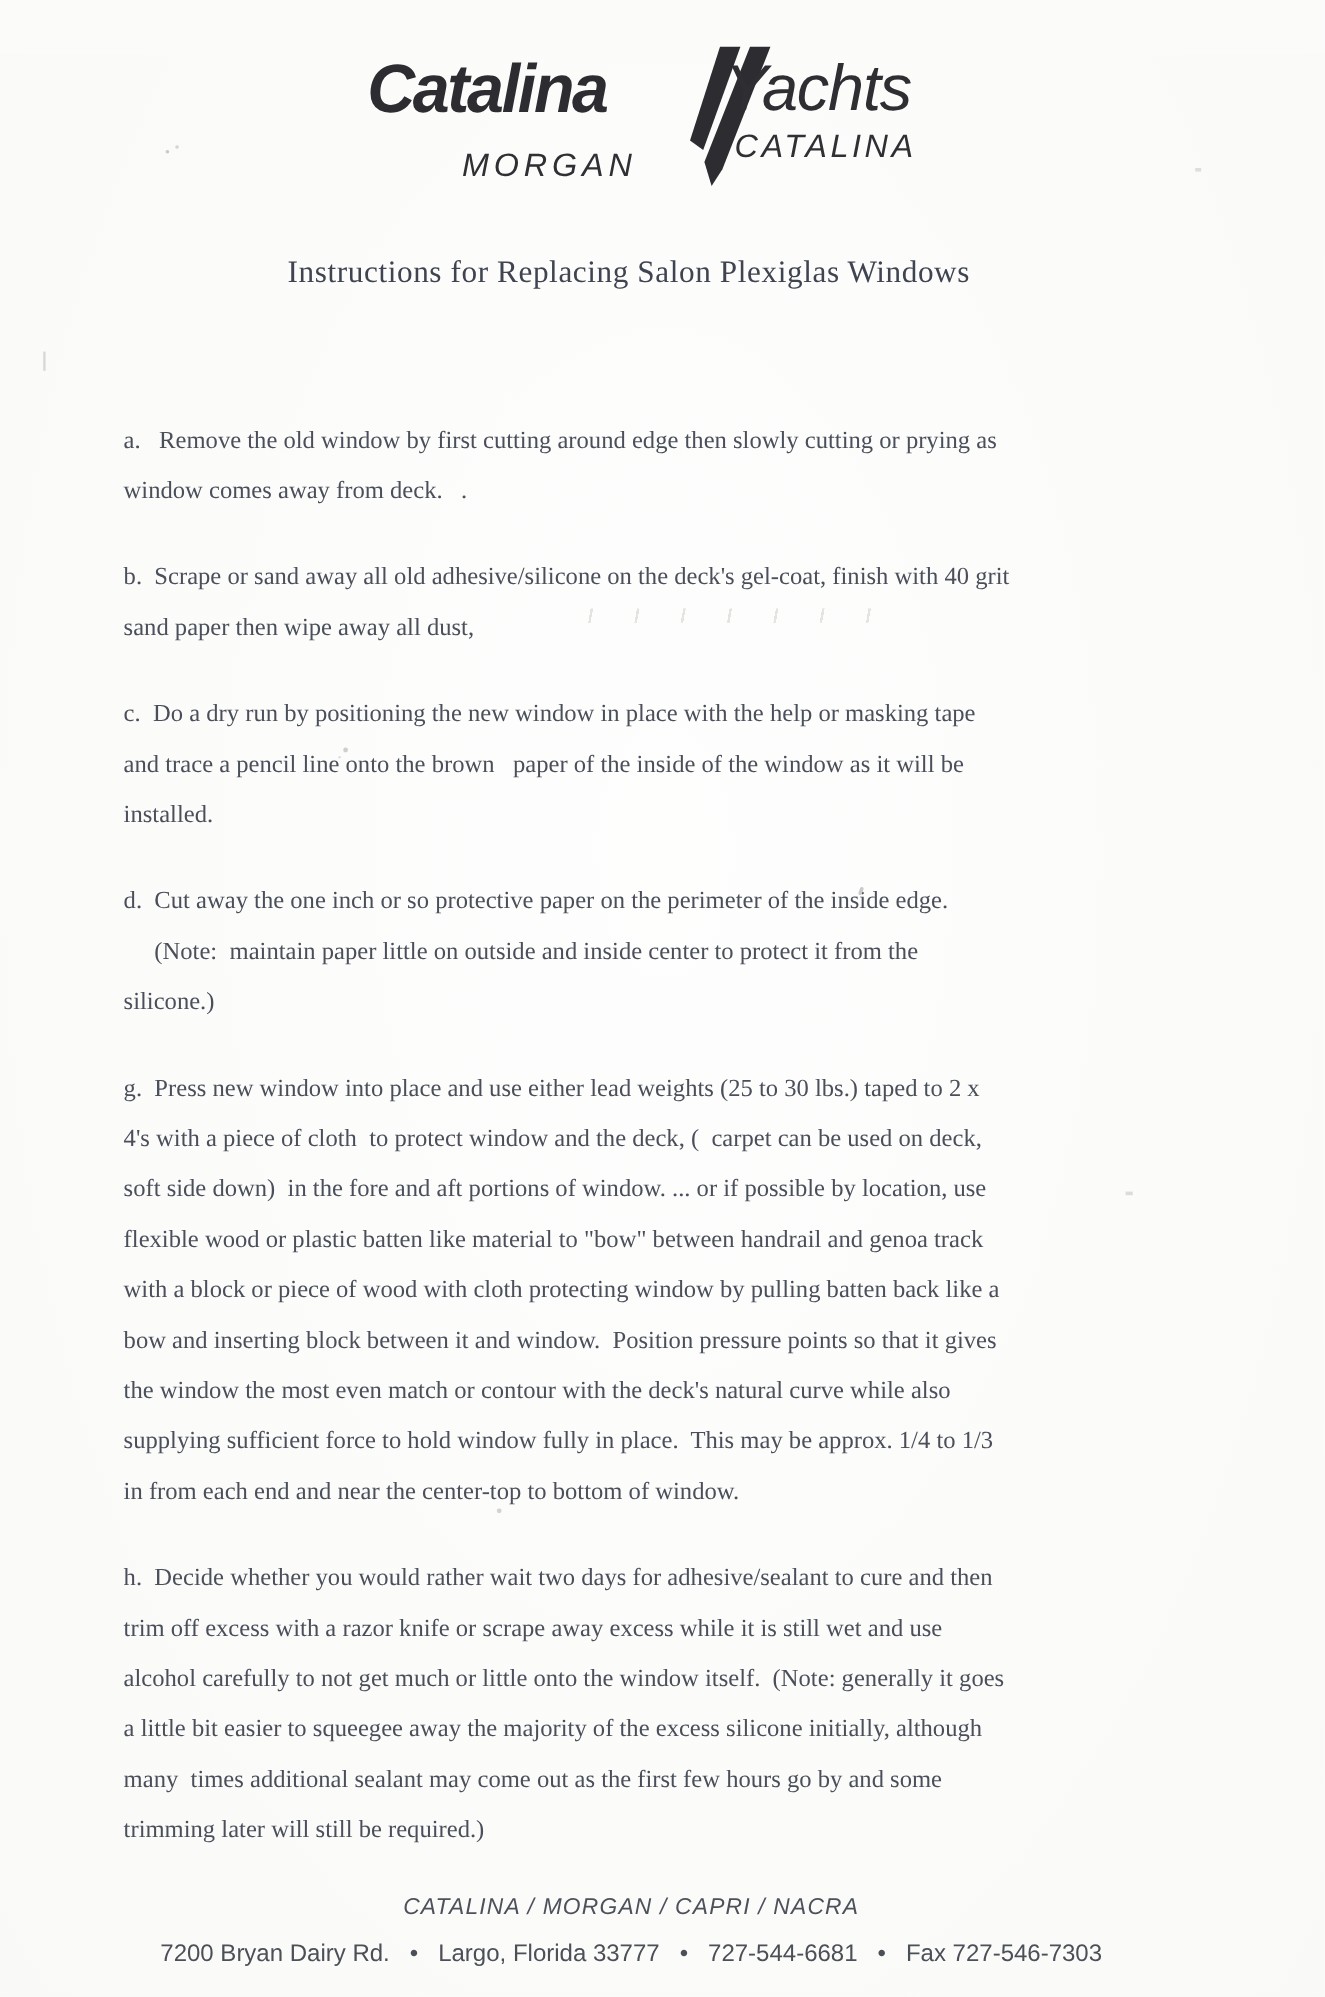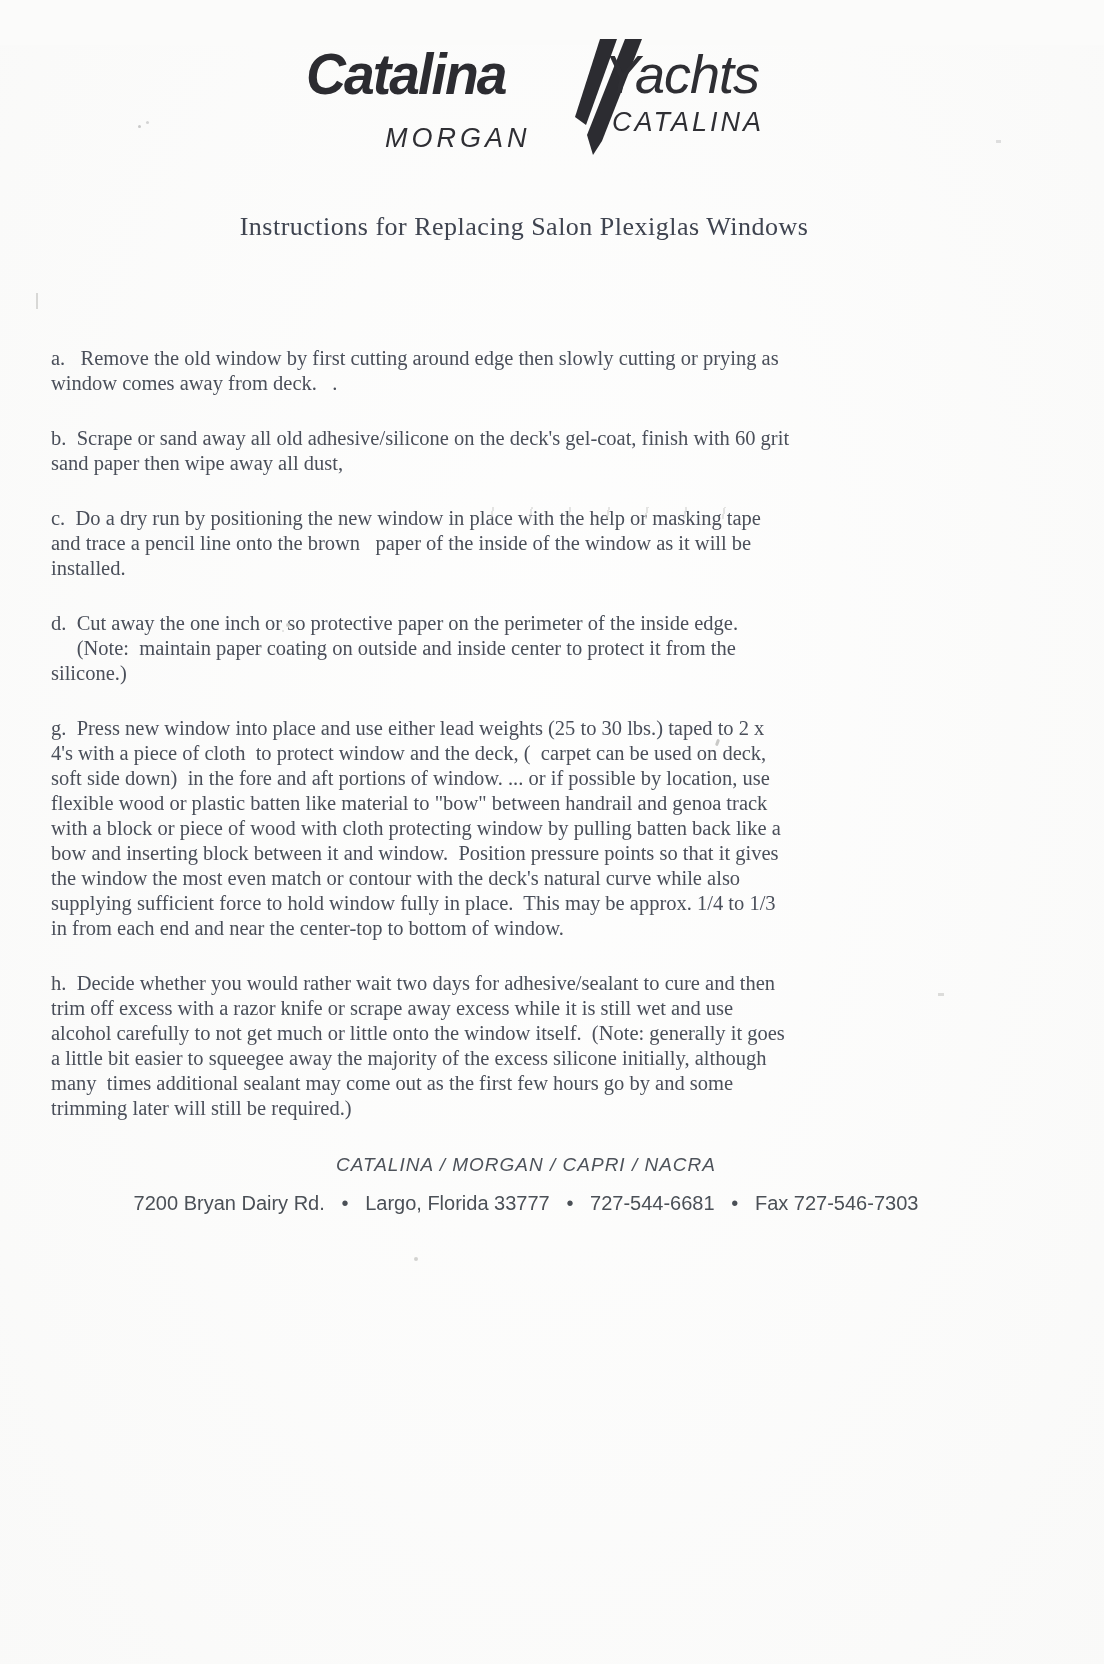--- a/index.html
+++ b/index.html
@@ -55,24 +55,24 @@
     text-align: center;
     transform: translateX(-28px);
     font-weight: 400;
     font-size: 26px; line-height: 30px;
     letter-spacing: 0.5px;
     color: #3f4450;
   }
 
   
   .content {
-    margin: 104px 0 0 51px;
+    margin: 104px 0 0 103px;
     width: 992px;
     font-size: 20.5px;
-    line-height: 25px;
+    line-height: 42px;
     color: #4a4f5a;
   }
   .content p {
     margin: 0 0 30px 0;
     white-space: pre-wrap;
   }
 
   
   .footer-brands {
     margin-top: 32px;
@@ -122,27 +122,27 @@
     <span class="logo-suffix">Yachts</span>
     <span class="logo-division-left">MORGAN</span>
     <span class="logo-division-right">CATALINA</span>
   </header>
 
   <h1 class="doc-title">Instructions for Replacing Salon Plexiglas Windows</h1>
 
   <main class="content">
     <p>a.   Remove the old window by first cutting around edge then slowly cutting or prying as
 window comes away from deck.   .</p>
-    <p>b.  Scrape or sand away all old adhesive/silicone on the deck's gel-coat, finish with 60 grit
+    <p>b.  Scrape or sand away all old adhesive/silicone on the deck's gel-coat, finish with 40 grit
 sand paper then wipe away all dust,</p>
     <p>c.  Do a dry run by positioning the new window in place with the help or masking tape
 and trace a pencil line onto the brown   paper of the inside of the window as it will be
 installed.</p>
     <p>d.  Cut away the one inch or so protective paper on the perimeter of the inside edge.
-     (Note:  maintain paper coating on outside and inside center to protect it from the
+     (Note:  maintain paper little on outside and inside center to protect it from the
 silicone.)</p>
     <p>g.  Press new window into place and use either lead weights (25 to 30 lbs.) taped to 2 x
 4's with a piece of cloth  to protect window and the deck, (  carpet can be used on deck,
 soft side down)  in the fore and aft portions of window. ... or if possible by location, use
 flexible wood or plastic batten like material to "bow" between handrail and genoa track
 with a block or piece of wood with cloth protecting window by pulling batten back like a
 bow and inserting block between it and window.  Position pressure points so that it gives
 the window the most even match or contour with the deck's natural curve while also
 supplying sufficient force to hold window fully in place.  This may be approx. 1/4 to 1/3
 in from each end and near the center-top to bottom of window.</p>

